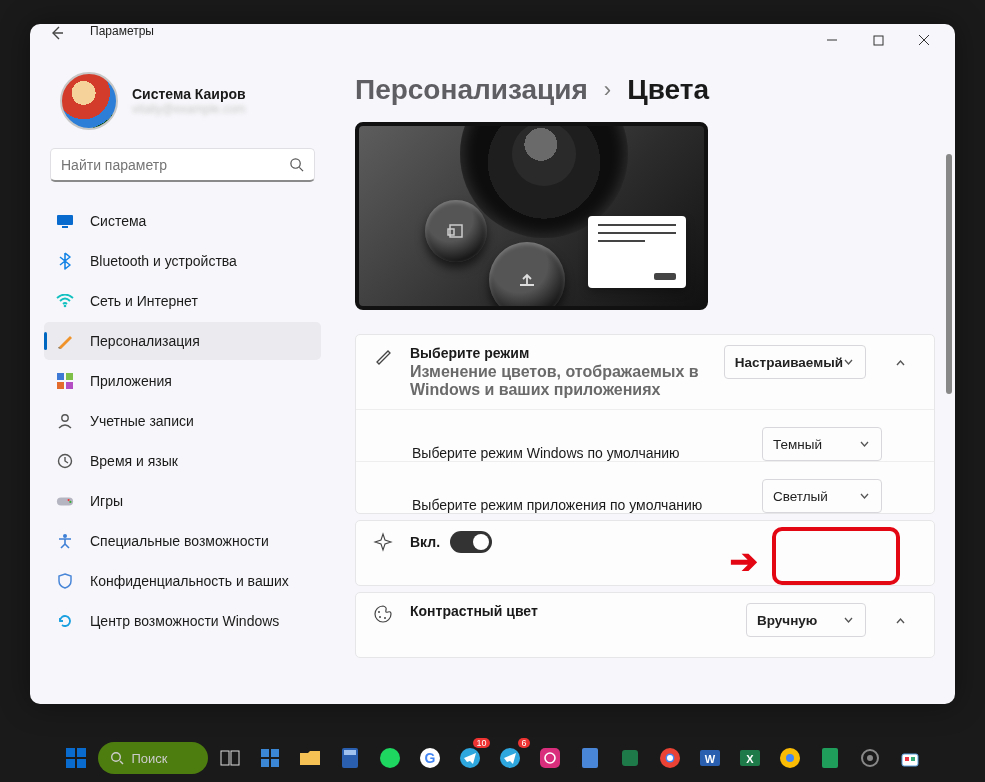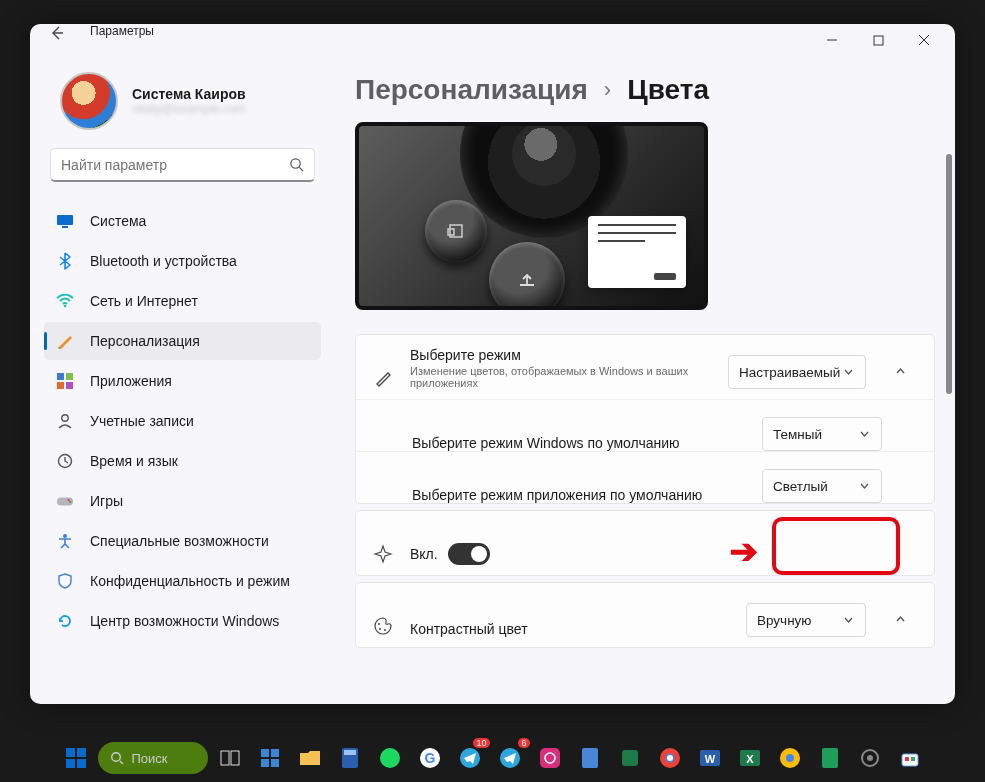--- a/index.html
+++ b/index.html
@@ -114,28 +114,29 @@
     box-shadow: 0 4px 10px rgba(0,0,0,0.3);
   }
   .mini-window .line { height: 2px; background: #444; margin-bottom: 6px;}
   .mini-window .line.s { width: 60%; }
   .mini-window .btn { margin-top:auto; margin-left:auto; width:22px; height:7px; background:#444; border-radius:2px;}
   .card {
     background: #fdfdfd; border: 1px solid #e6e6e9; border-radius: 5px;
     margin: 0 0 6px 6px;
   }
   .card-row {
-    display: flex; align-items: flex-end;
+    display: flex; align-items: flex-start;
     min-height: 64px; padding: 10px 16px;
     gap: 16px;
+    font-weight: bold;
   }
   .card-icon { width: 22px; height: 22px; color: #444; display:flex;align-items:center;justify-content:center;}
   .card-texts { flex: 1; }
   .card-title { font-size: 14px; color: #1a1a1a;}
-  .card-sub { font-size: 11px; color: #6a6a6a; margin-top: 2px;}
+  .card-sub { font-size: 16px; color: #6a6a6a; margin-top: 2px;}
   .dropdown {
     min-width: 138px; height: 34px;
     border: 1px solid #d8d8dc; border-radius: 4px;
     background: #fdfdfd;
     display: flex; align-items: center; justify-content: space-between;
     padding: 0 10px; font-size: 13.5px; color: #222; cursor: pointer;
   }
   .chev { width: 12px; height: 12px; color: #555;}
   .expander { width: 36px; height: 36px; display: flex; align-items:center; justify-content:center; cursor:pointer; color:#555;}
   .sub-row {
@@ -333,21 +334,21 @@
               </svg>
             </span>
           <span>Специальные возможности</span>
         </div>
         <div class="nav-item">
           <span class="nav-icon">
               <svg width="14" height="16" viewBox="0 0 14 16">
                 <path d="M7 1 L13 3 V8 Q13 13 7 15 Q1 13 1 8 V3 Z" fill="none" stroke="#4a86d8" stroke-width="1.5"></path>
               </svg>
             </span>
-          <span>Конфиденциальность и режим</span>
+          <span>Конфиденциальность и ваших</span>
         </div>
         <div class="nav-item">
           <span class="nav-icon">
               <svg width="16" height="16" viewBox="0 0 16 16">
                 <path d="M3 8 A5 5 0 1 1 5 12" stroke="#1aa0e0" stroke-width="1.8" fill="none"></path>
                 <path d="M3 5 V8 H6" stroke="#1aa0e0" stroke-width="1.8" fill="none"></path>
               </svg>
             </span>
           <span>Центр возможности Windows</span>
         </div>

